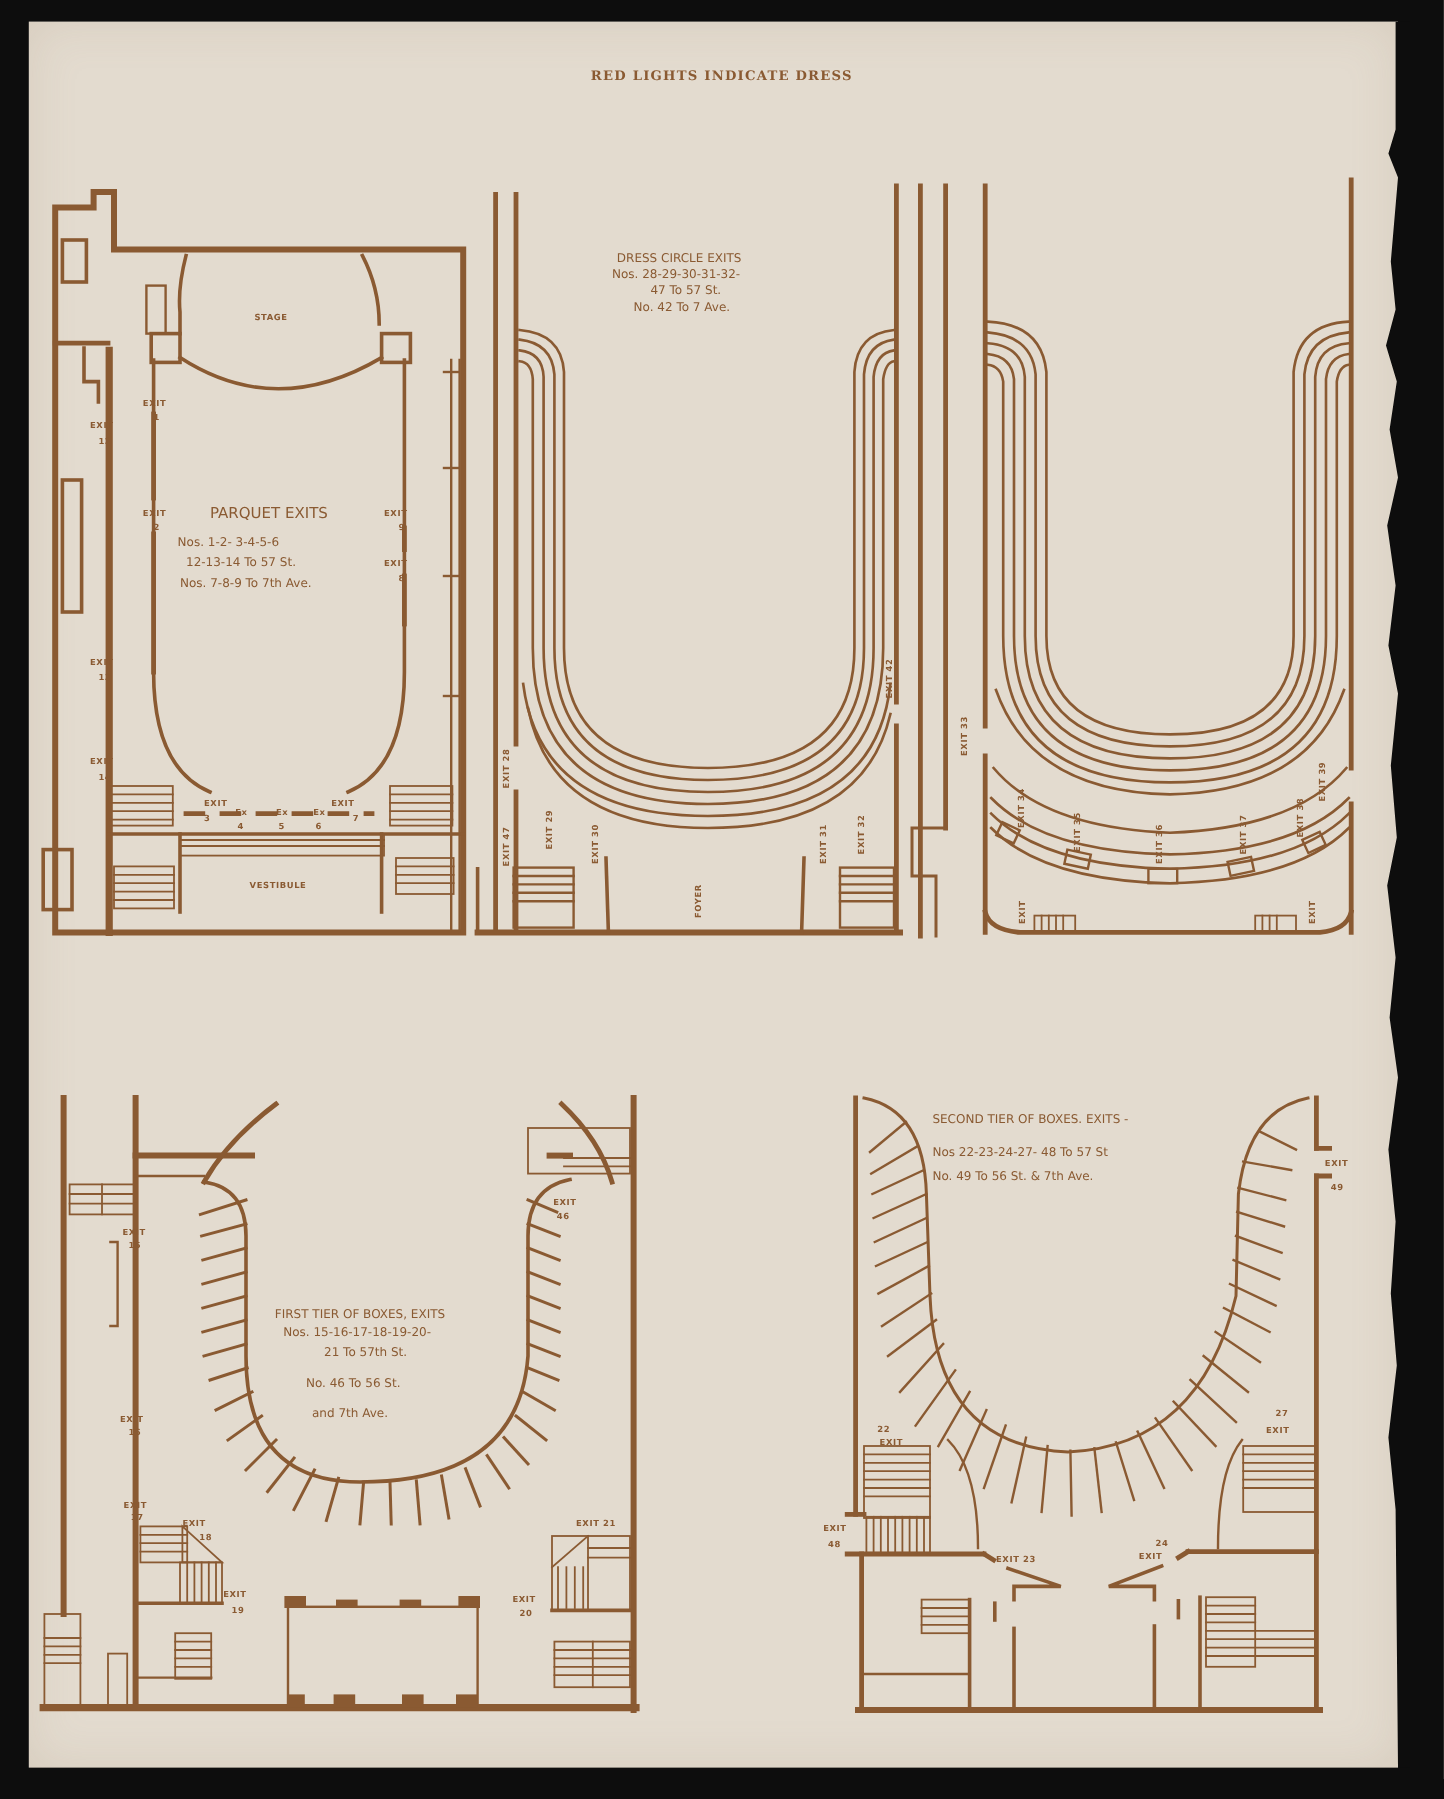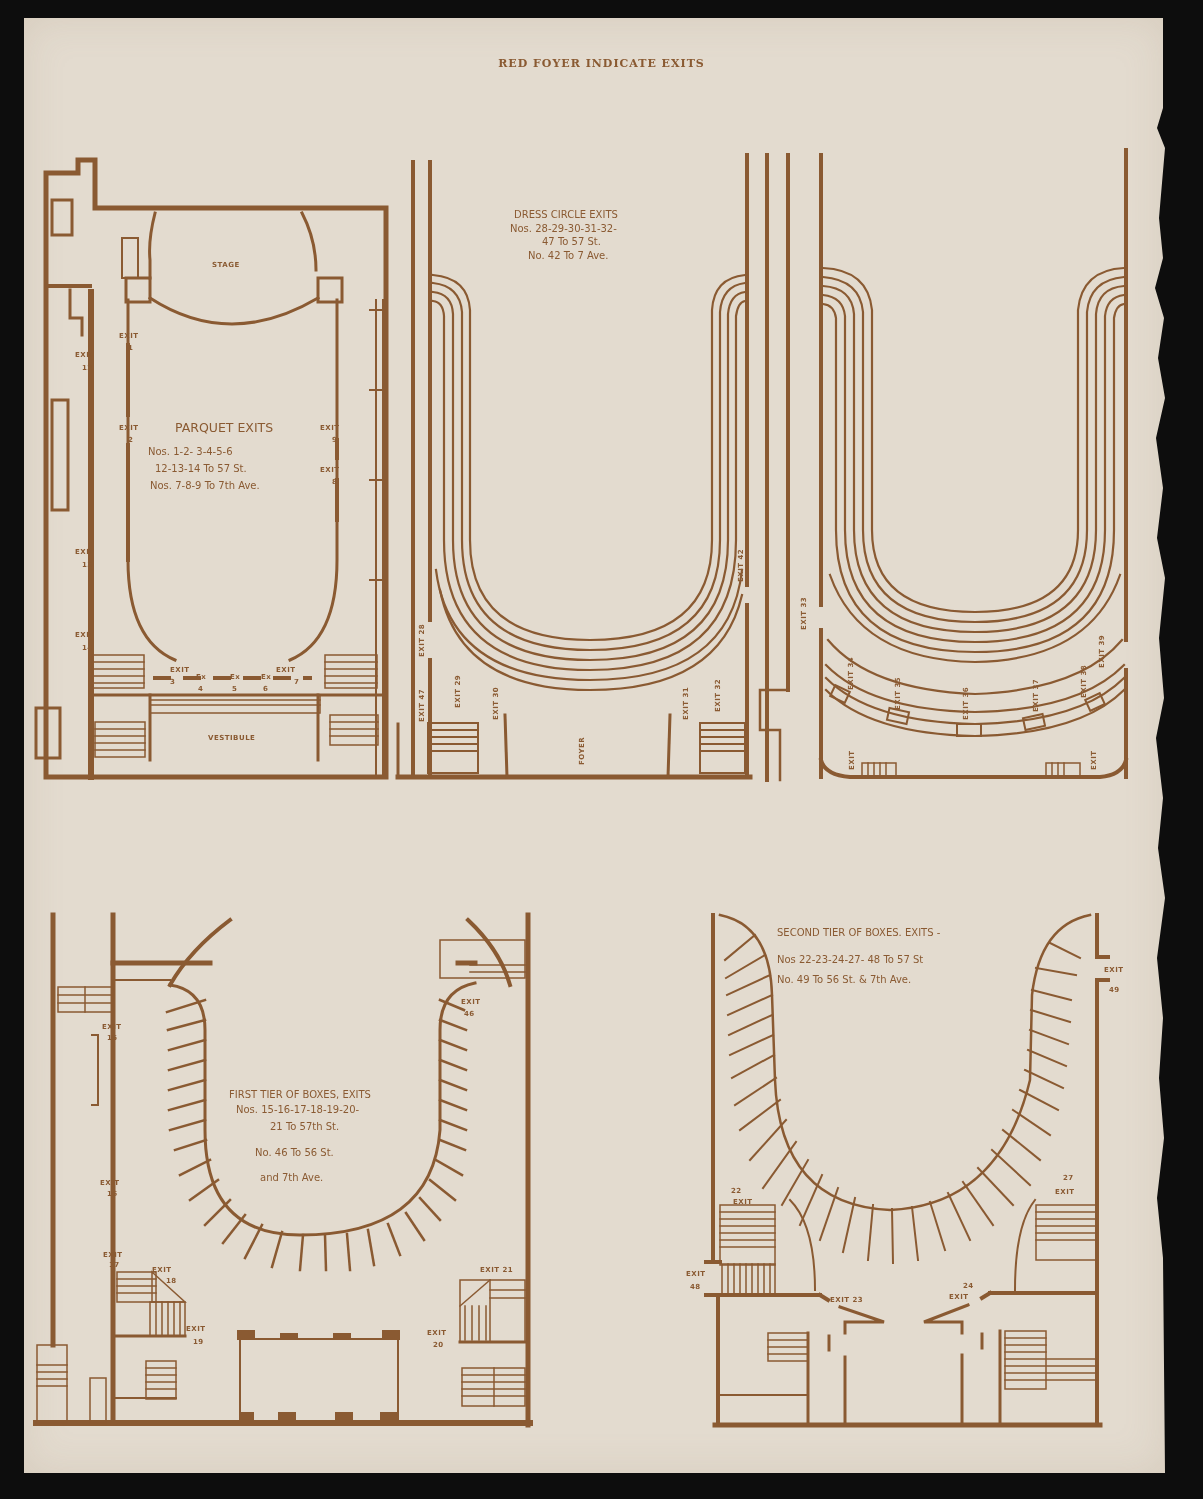--- a/index.html
+++ b/index.html
@@ -16,21 +16,21 @@
 </style>
 </head>
 <body>
 
 <div class="paper">
   <svg class="torn" viewBox="0 0 22 1455" preserveAspectRatio="none">
     <path d="M10 0 L10 90 L4 110 L12 130 L6 200 L10 240 L2 270 L11 300 L5 340 L12 380 L3 420 L10 470 L4 520 L12 560 L6 620 L11 680 L3 720 L10 780 L5 830 L12 880 L4 940 L10 1000 L6 1060 L11 1120 L4 1180 L10 1240 L12 1455 L22 1455 L22 0 Z" fill="#0d0d0d"></path>
   </svg>
 </div>
 
-<div class="heading">RED FOYER INDICATE EXITS</div>
+<div class="heading">RED LIGHTS INDICATE DRESS</div>
 
 <svg class="plan" width="1203" height="1499" viewBox="0 0 1203 1499">
   <g stroke="#8a5a32" fill="none" stroke-linecap="square">
 
     <g>
       <path d="M46 777 L46 173 L78 173 L78 160 L95 160 L95 208 L386 208 L386 777 Z" stroke-width="5"></path>
       <line x1="91" y1="292" x2="91" y2="777" stroke-width="6"></line>
       <line x1="46" y1="286" x2="90" y2="286" stroke-width="4"></line>
       <path d="M70 290 L70 318 L82 318 L82 335" stroke-width="3"></path>
       <rect x="52" y="200" width="20" height="35" stroke-width="3"></rect>

